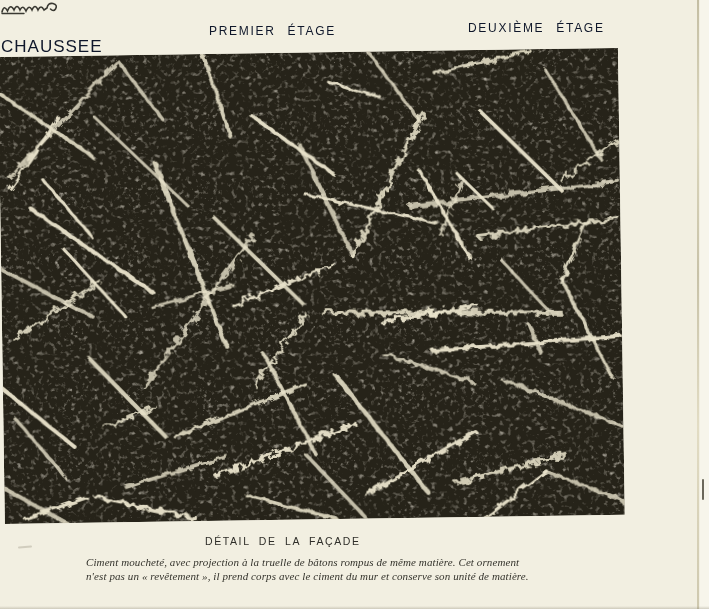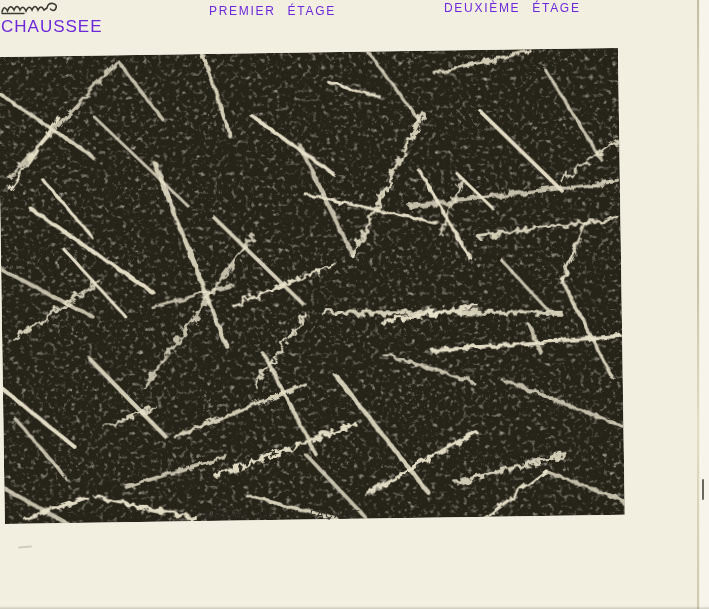--- a/index.html
+++ b/index.html
@@ -1,32 +1,32 @@
 <!DOCTYPE html>
 <html><head>
 <meta charset="utf-8">
 <style>
   html,body{margin:0;padding:0;width:709px;height:609px;overflow:hidden;background:#f2efe1;}
   .page{position:relative;width:709px;height:609px;background:#f2efe1;
         font-family:"Liberation Sans",sans-serif;overflow:hidden;}
   
-  .plan-label{position:absolute;color:#6d28d9;white-space:nowrap;
-              font-size:12px;letter-spacing:1.7px;word-spacing:7px;}
+  .plan-label{position:absolute;color:#0f172a;white-space:nowrap;
+              font-size:12px;letter-spacing:1.7px;word-spacing:7px;margin-top:20px;}
   .plan-label.left{left:1px;top:17px;font-size:17px;letter-spacing:1px;}
   .plan-label.center{left:209px;top:4px;}
-  .plan-label.right{left:444px;top:1px;}
+  .plan-label.right{left:468px;top:1px;}
   
   .doodle{position:absolute;left:1px;top:1px;width:62px;height:15px;}
   
   .photo{position:absolute;left:-2px;top:57px;width:620px;height:467px;
          transform:rotate(-0.84deg);transform-origin:0 0;}
   .photo svg{display:block;width:620px;height:467px;}
   
-  .caption-title{position:absolute;left:205px;top:508px;color:#2f2e29;
-                 font-size:10.5px;letter-spacing:1.6px;word-spacing:4px;white-space:nowrap;font-style:italic;}
+  .caption-title{position:absolute;left:205px;top:535px;color:#2f2e29;
+                 font-size:10.5px;letter-spacing:1.6px;word-spacing:4px;white-space:nowrap;}
   .caption-body{position:absolute;left:86px;top:556px;width:400px;color:#34332c;
                 font-family:"Liberation Serif",serif;font-style:italic;
                 font-size:11px;line-height:13.5px;letter-spacing:0.1px;}
   .caption-body .ln{white-space:nowrap;}
   
   .smudge{position:absolute;left:18px;top:546px;width:14px;height:2px;
           background:#c6c2b1;opacity:.75;transform:rotate(-4deg);border-radius:1px;}
   
   .edge-strip{position:absolute;left:700px;top:0;width:9px;height:609px;background:#f7f5eb;}
   .crease{position:absolute;left:697px;top:0;width:2px;height:609px;opacity:.75;
@@ -134,19 +134,23 @@
           <line x1="540" y1="422" x2="618" y2="452" stroke-width="3.8" stroke-opacity="0.80"></line>
           <line x1="212" y1="422" x2="352" y2="372" stroke-width="3.8" stroke-opacity="0.96"></line>
           <line x1="100" y1="372" x2="152" y2="352" stroke-width="2.8" stroke-opacity="0.88"></line>
           <line x1="380" y1="302" x2="470" y2="332" stroke-width="3.2" stroke-opacity="0.80"></line>
         </g>
     </svg>
   </div>
 
   <div class="smudge"></div>
   <div class="caption-title">DÉTAIL DE LA FAÇADE</div>
+  <div class="caption-body">
+    <div class="ln">Ciment moucheté, avec projection à la truelle de bâtons rompus de même matière. Cet ornement</div>
+    <div class="ln">n'est pas un « revêtement », il prend corps avec le ciment du mur et conserve son unité de matière.</div>
+  </div>
 
   <div class="edge-strip"></div>
   <div class="crease"></div>
   <div class="edge-nick"></div>
   <div class="bottom-shadow"></div>
 
 </div>
 
 </body></html>

